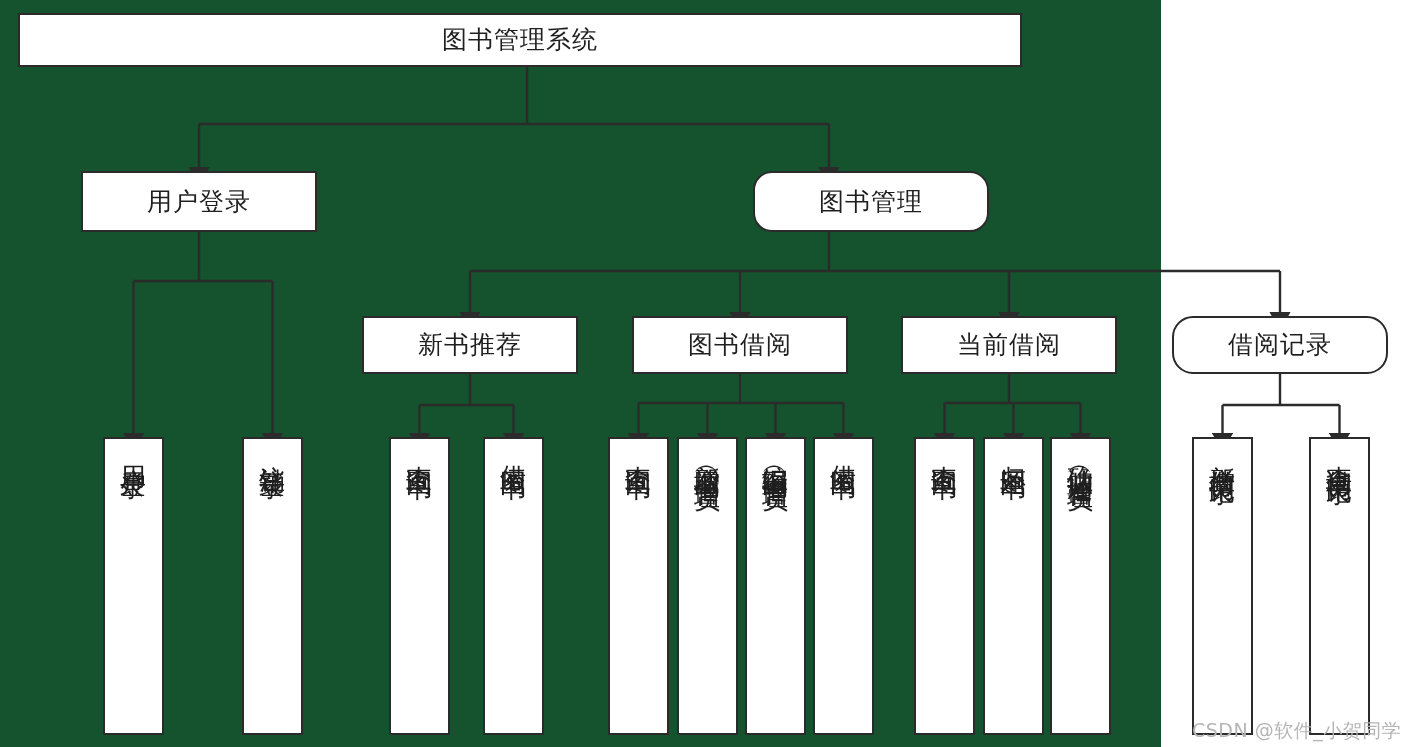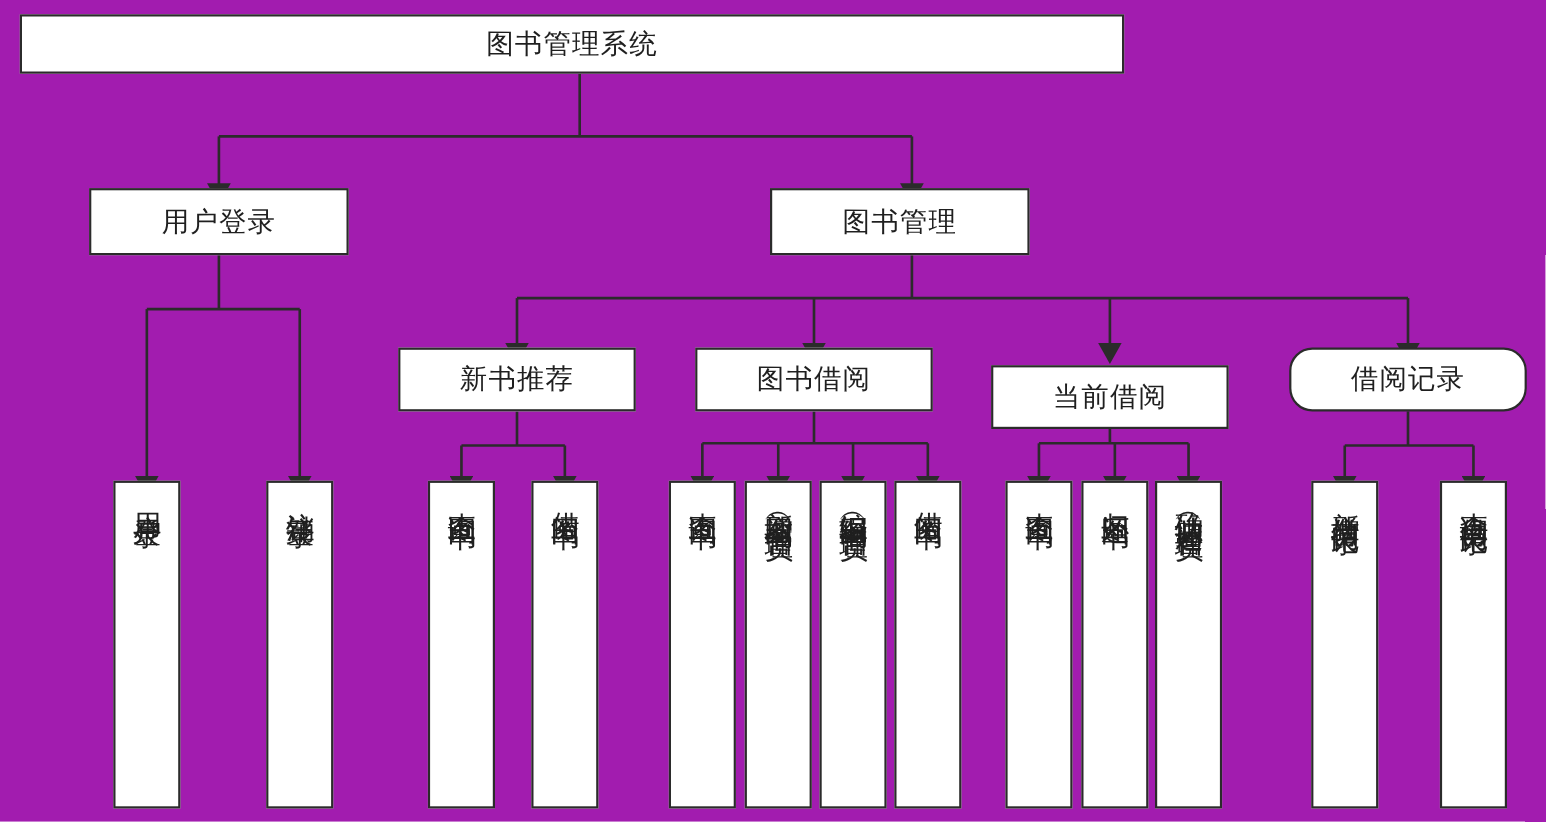--- a/index.html
+++ b/index.html
@@ -8,23 +8,23 @@
     background: #ffffff;
   }
   body {
     width: 1405px;
     height: 747px;
     font-family: "DejaVu Sans", "Liberation Sans", sans-serif;
     overflow: hidden;
   }
   #diagram-root {
     position: relative;
-    width: 1405px;
+    width: 1161px;
     height: 747px;
-    background: #a21caf;
+    background: #14532d;
   }
   svg.diagram-canvas {
     position: absolute;
     left: 0;
     top: 0;
     width: 1405px;
     height: 747px;
   }
   .node-box {
     position: absolute;
@@ -117,30 +117,30 @@
         <line x1="1339.5" y1="405" x2="1339.5" y2="435" stroke="#2b2b2b" stroke-width="2.4" marker-end="url(#arrowhead)"></line>
       </g>
   </svg>
   <div id="node-layer">
       <div class="node-box horizontal root" style="left: 18px; top: 13px; width: 1004px; height: 54px; border-color: rgb(43, 43, 43);">
         <span class="node-label" style="color: rgb(31, 31, 31);">图书管理系统</span>
       </div>
       <div class="node-box horizontal" style="left: 81px; top: 171px; width: 236px; height: 61px; border-color: rgb(43, 43, 43);">
         <span class="node-label" style="color: rgb(31, 31, 31);">用户登录</span>
       </div>
-      <div class="node-box horizontal" style="left: 700px; top: 171px; width: 236px; height: 61px; border-color: rgb(43, 43, 43);">
+      <div class="node-box horizontal" style="left: 753px; top: 171px; width: 236px; height: 61px; border-color: rgb(43, 43, 43); border-radius: 19px;">
         <span class="node-label" style="color: rgb(31, 31, 31);">图书管理</span>
       </div>
       <div class="node-box horizontal" style="left: 362px; top: 316px; width: 216px; height: 58px; border-color: rgb(43, 43, 43);">
         <span class="node-label" style="color: rgb(31, 31, 31);">新书推荐</span>
       </div>
       <div class="node-box horizontal" style="left: 632px; top: 316px; width: 216px; height: 58px; border-color: rgb(43, 43, 43); align-items: center;">
         <span class="node-label" style="color: rgb(31, 31, 31);">图书借阅</span>
       </div>
-      <div class="node-box horizontal" style="left: 901px; top: 316px; width: 216px; height: 58px; border-color: rgb(43, 43, 43); margin-top: 16px;">
+      <div class="node-box horizontal" style="left: 901px; top: 316px; width: 216px; height: 58px; border-color: rgb(43, 43, 43);">
         <span class="node-label" style="color: rgb(31, 31, 31);">当前借阅</span>
       </div>
       <div class="node-box horizontal" style="left: 1172px; top: 316px; width: 216px; height: 58px; border-color: rgb(43, 43, 43); border-radius: 21px;">
         <span class="node-label" style="color: rgb(31, 31, 31);">借阅记录</span>
       </div>
       <div class="node-box vertical" style="left: 103px; top: 437px; width: 61px; height: 298px; border-color: rgb(43, 43, 43);">
         <span class="node-label" style="color: rgb(31, 31, 31);">用户登录</span>
       </div>
       <div class="node-box vertical" style="left: 242px; top: 437px; width: 61px; height: 298px; border-color: rgb(43, 43, 43);">
         <span class="node-label" style="color: rgb(31, 31, 31);">注销登录</span>
@@ -172,13 +172,14 @@
       <div class="node-box vertical" style="left: 1050px; top: 437px; width: 61px; height: 298px; border-color: rgb(43, 43, 43);">
         <span class="node-label" style="color: rgb(31, 31, 31);">确认归还（管理员）</span>
       </div>
       <div class="node-box vertical" style="left: 1192px; top: 437px; width: 61px; height: 298px; border-color: rgb(43, 43, 43);">
         <span class="node-label" style="color: rgb(31, 31, 31);">新增借阅记录</span>
       </div>
       <div class="node-box vertical" style="left: 1309px; top: 437px; width: 61px; height: 298px; border-color: rgb(43, 43, 43);">
         <span class="node-label" style="color: rgb(31, 31, 31);">查询借阅记录</span>
       </div>
     </div>
+  <div class="watermark" style="left: 1192px; top: 718px; color: rgb(181, 181, 181);">CSDN @软件_小贺同学</div>
 </div>
 
 </body></html>

